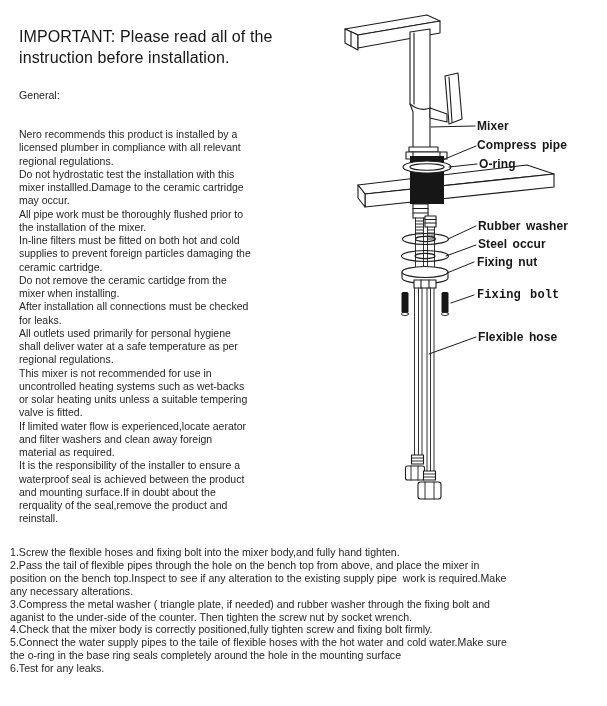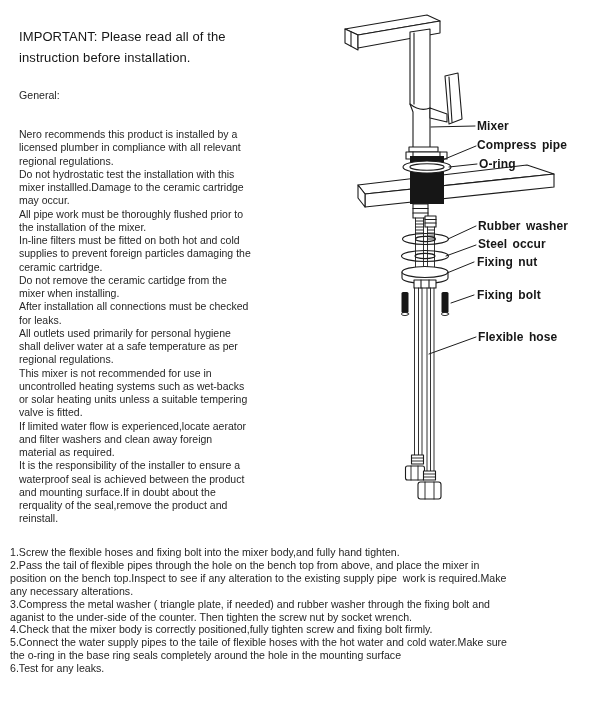--- a/index.html
+++ b/index.html
@@ -2,21 +2,21 @@
 <html><head>
 <meta charset="utf-8">
 <style>
   html,body{margin:0;padding:0;background:#fff;}
   .page{
     position:relative;width:607px;height:706px;background:#fff;
     font-family:"Liberation Sans",sans-serif;color:#1f1f1f;overflow:hidden;
   }
   .title{
     position:absolute;left:19px;top:27px;
-    font-size:13px;line-height:20.5px;color:#161616;
+    font-size:16px;line-height:20.5px;color:#161616;
     white-space:pre-wrap;letter-spacing:.1px;
   }
   .general-heading{
     position:absolute;left:19px;top:89px;
     font-size:10.6px;color:#262626;
   }
   .general-body{
     position:absolute;left:19px;top:128px;width:288px;
     font-size:10.5px;line-height:13.25px;color:#262626;
     white-space:pre-wrap;
@@ -204,16 +204,16 @@
       <line x1="476" y1="337" x2="429" y2="354"></line>
     </g>
   </svg>
 
   <div class="dlabel" style="left:477px;top:119px;">Mixer</div>
   <div class="dlabel" style="left:477px;top:138px;">Compress pipe</div>
   <div class="dlabel" style="left:479px;top:157px;text-align:right;">O-ring</div>
   <div class="dlabel" style="left:478px;top:219px;">Rubber washer</div>
   <div class="dlabel" style="left:478px;top:237px;">Steel occur</div>
   <div class="dlabel" style="left:477px;top:255px;">Fixing nut</div>
-  <div class="dlabel" style="left:477px;top:288px;">Fixing bolt</div>
+  <div class="dlabel" style="left:477px;top:288px;font-family:Liberation Mono, monospace;">Fixing bolt</div>
   <div class="dlabel" style="left:478px;top:330px;">Flexible hose</div>
 
 </div>
 
 </body></html>

